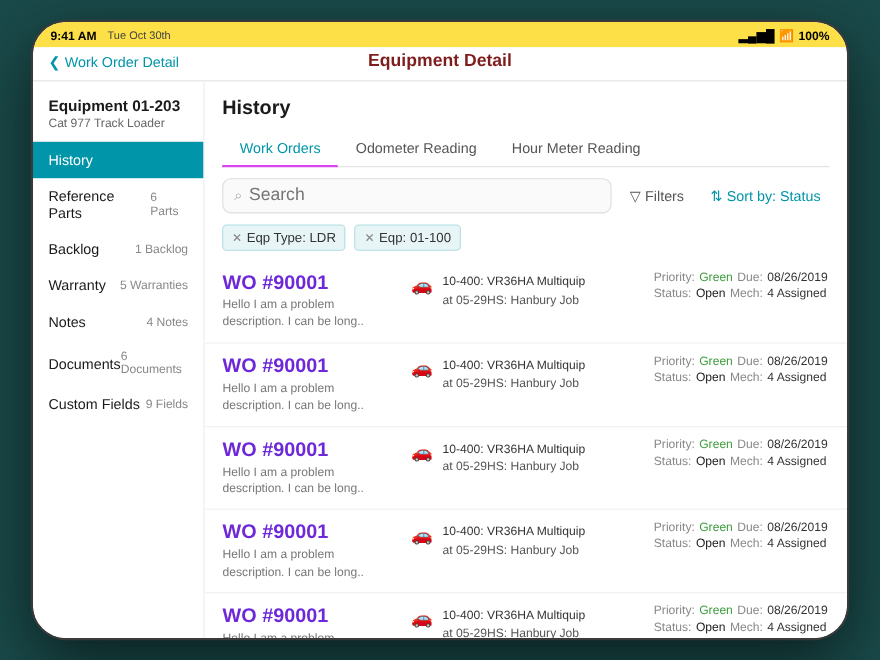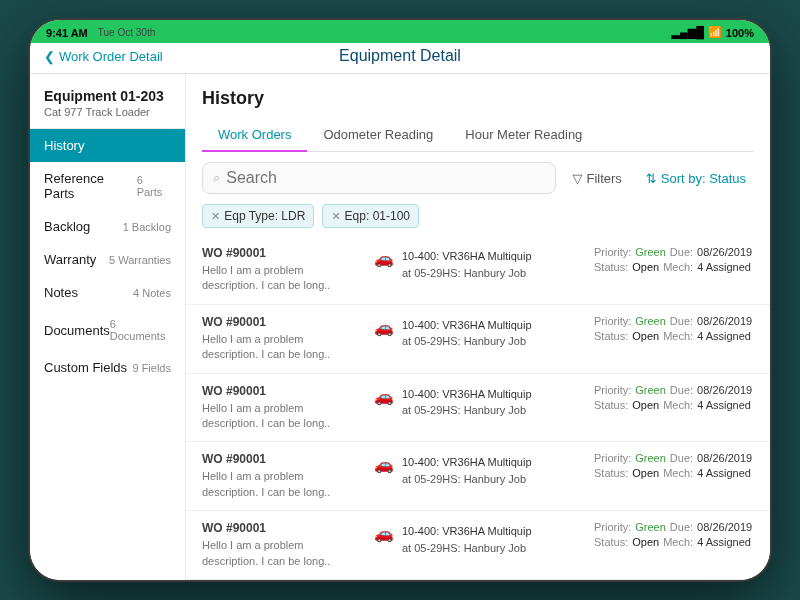--- a/index.html
+++ b/index.html
@@ -27,21 +27,21 @@
       width: 100%;
       height: 100%;
       background: #fff;
       border-radius: 28px;
       overflow: hidden;
       display: flex;
       flex-direction: column;
     }
     
     .status-bar {
-      background: #22c55e;
+      background: #fde047;
       display: flex;
       align-items: center;
       justify-content: space-between;
       padding: 6px 16px 4px;
       font-size: 11px;
       font-weight: 600;
       color: #000;
       flex-shrink: 0;
     }
     .status-bar .time { font-weight: 600; font-size: 11px; }
@@ -63,22 +63,22 @@
       left: 14px;
       display: flex;
       align-items: center;
       gap: 4px;
       color: #0095a8;
       font-size: 13px;
       cursor: pointer;
     }
     .nav-title {
       font-size: 16px;
-      font-weight: 400;
-      color: #0c4a6e;
+      font-weight: 700;
+      color: #7f1d1d;
     }
     
     .main-layout {
       display: flex;
       flex: 1;
       overflow: hidden;
     }
     
     .sidebar {
       width: 156px;
@@ -240,23 +240,23 @@
       border-bottom: 1px solid #efefef;
       padding: 10px 16px;
       gap: 12px;
       cursor: pointer;
     }
     .wo-left {
       width: 160px;
       flex-shrink: 0;
     }
     .wo-number {
-      font-size: 12px;
+      font-size: 18px;
       font-weight: 600;
-      color: #404040;
+      color: #6d28d9;
       margin-bottom: 3px;
     }
     .wo-desc {
       font-size: 11px;
       color: #777;
       line-height: 1.4;
     }
     .wo-middle {
       flex: 1;
       display: flex;

